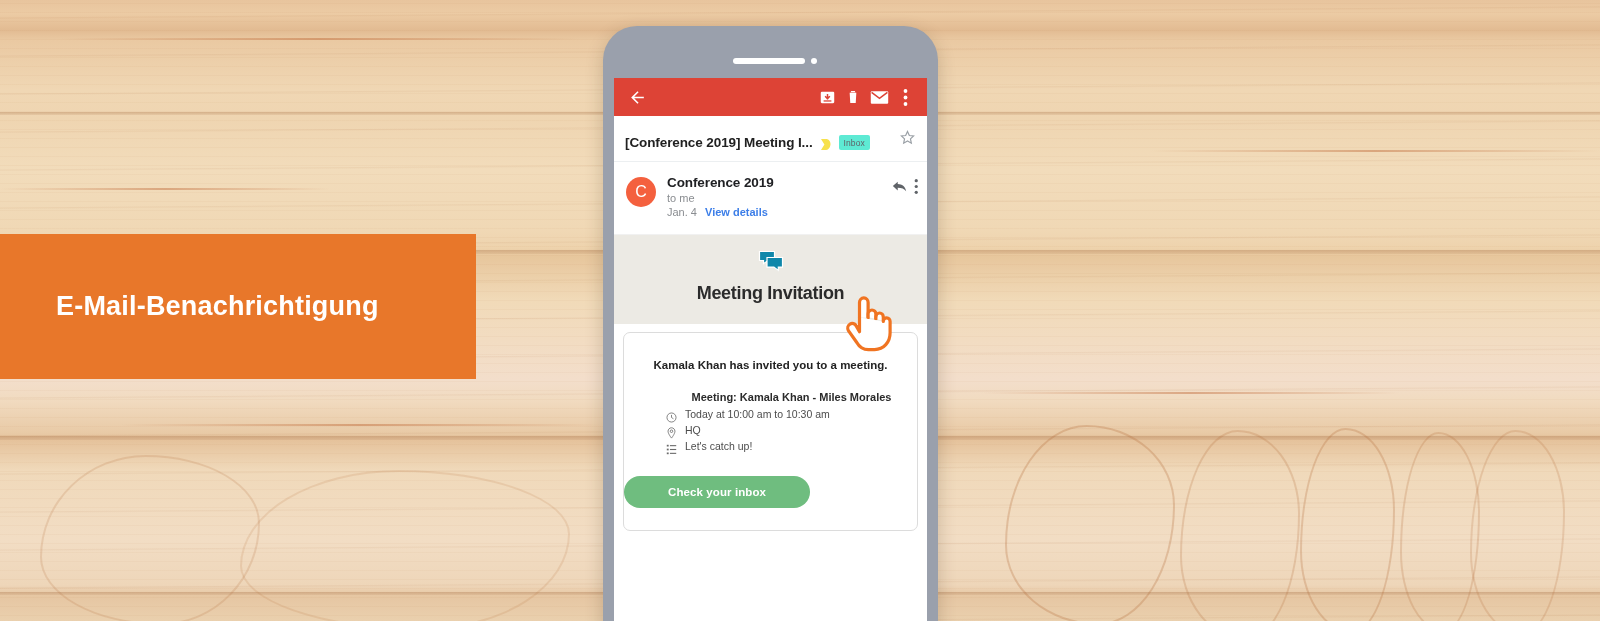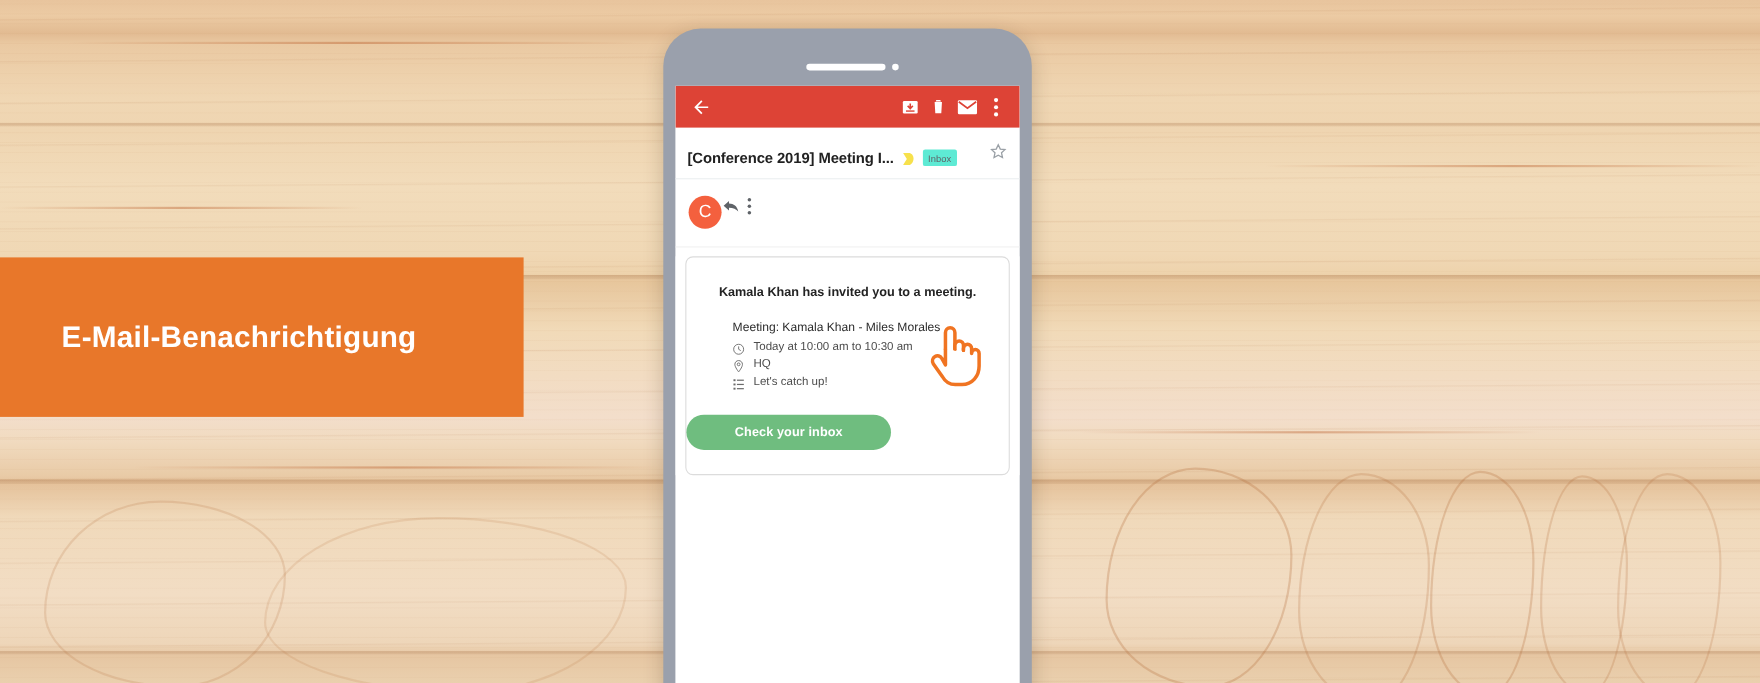--- a/index.html
+++ b/index.html
@@ -207,21 +207,21 @@
     border-radius: 7px;
     margin: 8px 9px 0 9px;
     padding: 26px 0 0 0;
     min-height: 160px;
   }
   #invite-lead {
     text-align: center; font-size: 11.5px; font-weight: bold; color: #232323;
     padding: 0 16px;
   }
   #meeting-block { padding: 20px 0 0 42px; }
-  #meeting-title { font-size: 11px; color: #2b2b2b; font-weight: normal; margin-bottom: 5px; }
+  #meeting-title { font-size: 11px; color: #2b2b2b; font-weight: bold; margin-bottom: 5px; text-align: center; }
   .meeting-line { display: flex; align-items: flex-start; gap: 8px; margin-bottom: 3px; }
   .meeting-line .mi { width: 11px; height: 13px; flex: 0 0 auto; padding-top: 1px; }
   .meeting-line .mtxt { font-size: 10.5px; color: #4d4d4d; }
   #cta-bottom-wrap { display: flex; justify-content: flex-start; padding: 20px 0 22px 0; }
   #cta-bottom {
     background: #6fbd7f; color: #fff; border: none;
     border-radius: 18px; font-size: 11.5px; font-weight: bold;
     padding: 10px 44px; cursor: pointer; letter-spacing:.1px;
   }
 
@@ -315,39 +315,56 @@
         <span class="inbox-chip">Inbox</span>
         <span class="star-icon" title="Star">
           <svg width="17" height="17" viewBox="0 0 24 24" fill="none" stroke="#9aa0a6" stroke-width="1.7" aria-hidden="true">
             <path d="M12 3.6l2.6 5.6 6 .7-4.4 4.1 1.2 6-5.4-3-5.4 3 1.2-6L3.4 9.9l6-.7L12 3.6z"></path>
           </svg>
         </span>
       </div>
 
       <div id="sender-row">
         <div id="avatar">C</div>
+        <div id="sender-meta">
+          <div id="sender-name">Conference 2019</div>
+          <div id="sender-to">to me</div>
+          <div id="sender-date-line">
+            <span>Jan. 4</span>
+            <span class="details-link">View details</span>
+          </div>
+        </div>
         <div class="sender-actions">
           <span title="Reply">
             <svg width="17" height="15" viewBox="0 0 24 20" fill="#5f6368" aria-hidden="true">
               <path d="M9.5 3.2v3.3C15.6 6.9 20 9.6 21.4 16.8c-2.6-3.3-6.4-4.9-11.9-4.9v3.6L2.6 9.3 9.5 3.2z"></path>
             </svg>
           </span>
           <span title="More options">
             <svg width="4.5" height="17" viewBox="0 0 5 19" fill="#5f6368" aria-hidden="true">
               <circle cx="2.5" cy="3" r="1.8"></circle>
               <circle cx="2.5" cy="9.5" r="1.8"></circle>
               <circle cx="2.5" cy="16" r="1.8"></circle>
             </svg>
           </span>
         </div>
       </div>
 
 
       <div id="email-body">
 
+        <div id="invite-head">
+          <div id="chat-icon-wrap">
+            <svg width="26" height="22" viewBox="0 0 26 22" aria-hidden="true">
+              <path d="M1.5 1.5h15v9h-6.5l-4.5 3.2v-3.2H1.5v-9z" fill="#0f87aa" stroke="#ffffff" stroke-width="1.2"></path>
+              <path d="M9 7.5h15.5v9.6h-4.2v3.3l-4.4-3.3H9V7.5z" fill="#0f87aa" stroke="#ffffff" stroke-width="1.2"></path>
+            </svg>
+          </div>
+          <div id="invite-title">Meeting Invitation</div>
+        </div>
 
         <div id="invite-card">
           <div id="invite-lead">Kamala Khan has invited you to a meeting.</div>
 
           <div id="meeting-block">
             <div id="meeting-title">Meeting: Kamala Khan - Miles Morales</div>
 
             <div class="meeting-line">
               <span class="mi">
                 <svg width="11" height="11" viewBox="0 0 16 16" fill="none" stroke="#6b6b6b" stroke-width="1.2" aria-hidden="true">

